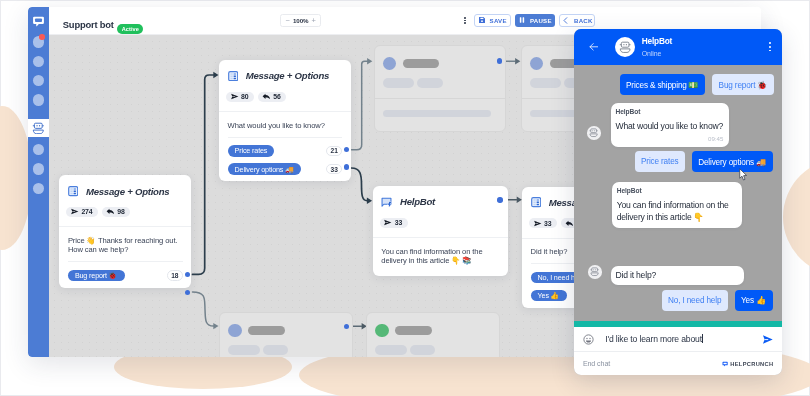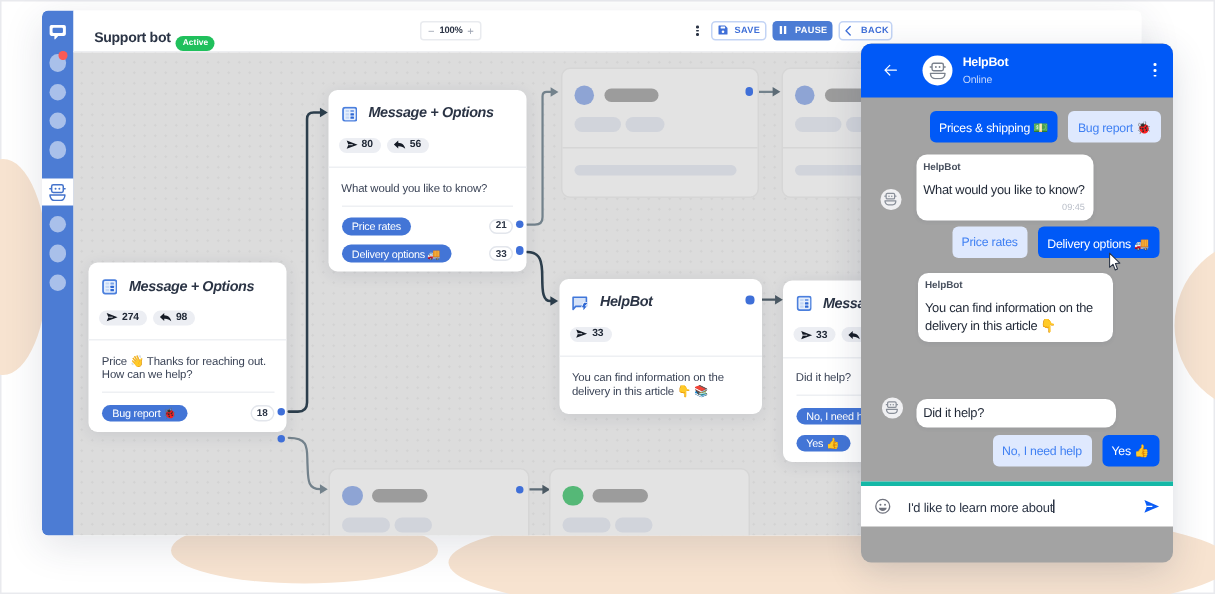--- a/index.html
+++ b/index.html
@@ -128,21 +128,21 @@
   .b-text{font-size:8.6px;color:#1f2735;line-height:11.7px;letter-spacing:-.2px;}
   .b-time{font-size:6.1px;color:#b9bec8;text-align:right;line-height:1;margin-top:3.6px;}
   .b-avatar{position:absolute;width:13.6px;height:13.6px;border-radius:50%;
      background:#f0f0f2;display:flex;align-items:center;justify-content:center;}
   .card{border:1px solid #e8eaee;border-radius:5px;height:31.4px;margin-top:8.3px;
         width:120.2px;
         display:flex;align-items:center;justify-content:space-between;padding:0 11.5px 0 8.8px;
         box-sizing:border-box;background:#fff;}
   .card-t{font-size:8.8px;font-weight:bold;color:#1f2735;letter-spacing:-.3px;}
   .w-composer{position:absolute;left:0;top:292.7px;width:208.5px;height:29.9px;
-     border-top:3px solid #14b8a6;background:#fff;display:flex;align-items:center;
+     border-top:6px solid #14b8a6;background:#fff;display:flex;align-items:center;
      padding:0 9.5px 0 9.5px;box-sizing:border-box;gap:10.8px;}
   .ci-text{font-size:8.6px;color:#2b3445;letter-spacing:-.15px;flex:1;white-space:nowrap;}
   .w-footer{position:absolute;left:0;top:322.6px;width:208.5px;height:23.9px;background:#fff;
      border-top:1px solid #eceef1;display:flex;align-items:center;
      justify-content:space-between;padding:0 9px;box-sizing:border-box;}
   .f-end{font-size:7.1px;color:#8b93a1;letter-spacing:-.1px;}
   .f-brand{display:flex;align-items:center;gap:1.9px;font-size:5.7px;font-weight:bold;
            color:#3d4554;letter-spacing:.33px;}
   .cursor{position:absolute;width:11px;height:14px;}
   .caret{display:inline-block;width:1px;height:9px;background:#2b3445;
@@ -539,20 +539,30 @@
           <circle cx="15.3" cy="9.8" r="1.4" fill="#70737e"></circle>
           <path d="M6.3 14.2h11.4c0 2.6-2.5 4.6-5.7 4.6s-5.7-2-5.7-4.6Z" fill="#70737e"></path>
         </svg>
       <span class="ci-text"><span>I'd like to learn more about</span><span class="caret"></span></span>
       <svg viewBox="0 0 24 24" width="11.2" height="11.2">
           <path d="M2 2.9 23 12 2 21.1 5.6 12Z" fill="#0b5cf5"></path>
           <path d="M5.6 12h7.8" stroke="#fff" stroke-width="2"></path>
         </svg>
     </div>
 
+    <div class="w-footer">
+      <span class="f-end">End chat</span>
+      <span class="f-brand">
+        <svg viewBox="0 0 24 24" width="6.2" height="6.2">
+            <path fill="#1159f7" d="M4.2 3h15.6A2.2 2.2 0 0 1 22 5.2v9.1a2.2 2.2 0 0 1-2.2 2.2H12.6l-3.7 4.1a.6.6 0 0 1-1.05-.4v-3.7H4.2A2.2 2.2 0 0 1 2 14.3V5.2A2.2 2.2 0 0 1 4.2 3Z"></path>
+            <rect x="5.6" y="6.6" width="12.8" height="6.4" rx="1.4" fill="#fff"></rect>
+          </svg>
+        <span>HELPCRUNCH</span>
+      </span>
+    </div>
   </div>
 
   <span class="cursor" style="left:738px;top:168px">
     <svg viewBox="0 0 20 26" width="11" height="14">
         <path d="M3 1.5 3 19 7.2 15.2 10 22.3 12.8 21.1 10.2 14.2 15.7 13.8Z" fill="#fff" stroke="#2b3445" stroke-width="1.3" stroke-linejoin="round"></path>
       </svg>
   </span>
 </div>
 
 </body></html>

